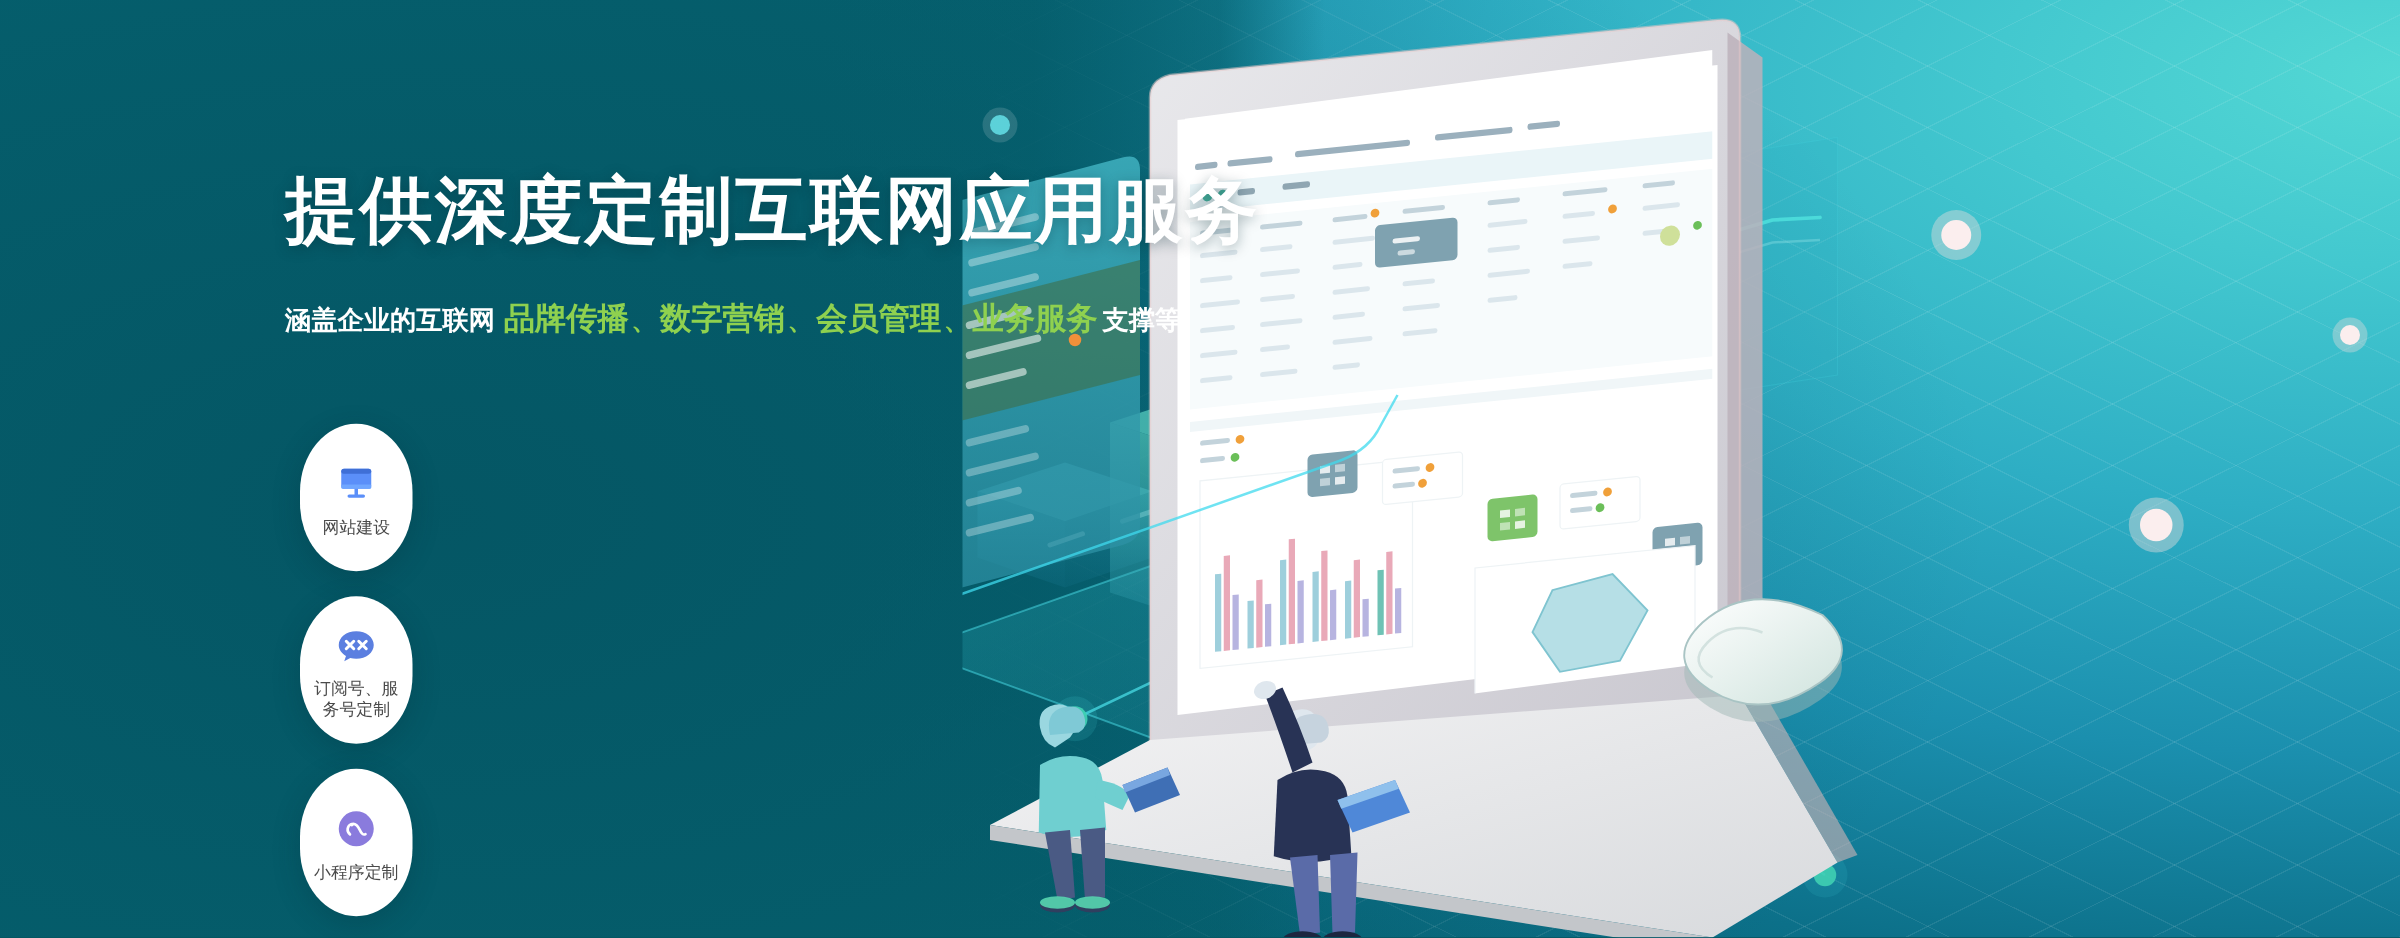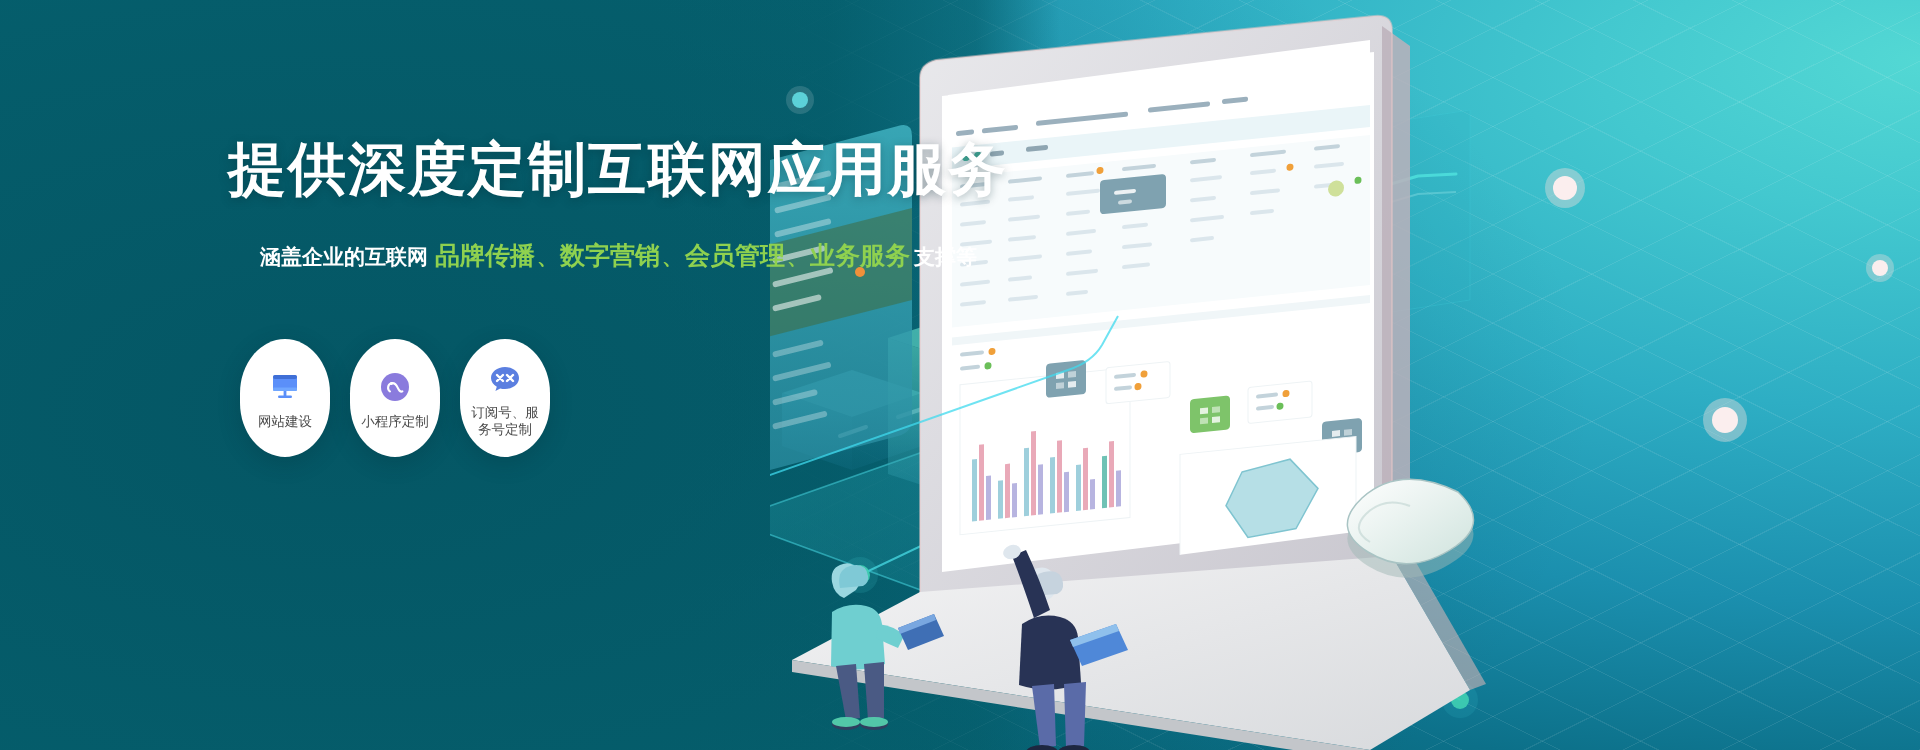--- a/index.html
+++ b/index.html
@@ -36,29 +36,29 @@
   
   .content{position:absolute;left:0;top:0;width:1020px;height:750px;}
   .headline{
     position:absolute;left:228px;top:140px;
     font-size:58px;line-height:1;font-weight:bold;color:#ffffff;
     letter-spacing:2px;white-space:nowrap;
     text-shadow:0 2px 10px rgba(0,40,50,.35);
   }
   .subline{
     position:absolute;left:228px;top:243px;
-    font-size:25px;line-height:1;font-weight:bold;white-space:nowrap;color:#ffffff;margin-left:32px;
+    font-size:25px;line-height:1;font-weight:bold;white-space:nowrap;color:#ffffff;
   }
   .subline .sm{font-size:21px;}
   .subline .hi{color:#8fd14f;}
   .subline .sep{color:#8fd14f;font-size:21px;padding:0 2px;}
   .subline .tail{font-size:21px;color:#ffffff;padding-left:4px;}
 
   
-  .badges{position:absolute;left:240px;top:339px;display:flex;gap:20px;}
+  .badges{position:absolute;left:240px;top:339px;display:flex;gap:20px;flex-direction:column;}
   .badge{
     width:90px;height:118px;border-radius:48px/58px;background:#ffffff;
     display:flex;flex-direction:column;align-items:center;justify-content:center;
     box-shadow:0 6px 22px rgba(0,35,45,.22);
   }
   .badge .ico{height:40px;display:flex;align-items:center;justify-content:center;margin-bottom:6px;}
   .badge .lbl{
     font-size:13.5px;line-height:17px;color:#4a4a4a;text-align:center;width:72px;
     font-family:"Liberation Sans","DejaVu Sans",sans-serif;
   }
@@ -414,39 +414,39 @@
             <rect x="13.6" y="18" width="2.8" height="5" fill="#5b8ff9"></rect>
             <rect x="8" y="22.5" width="14" height="2.6" rx="1.3" fill="#5b8ff9"></rect>
           </svg>
         </span>
         <span class="lbl">网站建设</span>
       </div>
 
 
       <div class="badge">
         <span class="ico">
+          <svg width="32" height="30" viewBox="0 0 32 30">
+            <path d="M16 4 C8 4 2 9 2 15 c0 3.6 2.3 6.8 5.8 8.7 L6.4 28 l4.8 -2.6 c1.5 .4 3.1 .6 4.8 .6 c8 0 14 -5 14 -11 S24 4 16 4 z" fill="#5b7fe0"></path>
+            <path d="M8 12 L14 18 M14 12 L8 18" stroke="#ffffff" stroke-width="2.4" stroke-linecap="round"></path>
+            <path d="M18 12 L24 18 M24 12 L18 18" stroke="#ffffff" stroke-width="2.4" stroke-linecap="round"></path>
+          </svg>
+        </span>
+        <span class="lbl">订阅号、服务号定制</span>
+      </div>
+
+      <div class="badge">
+        <span class="ico">
           <svg width="30" height="30" viewBox="0 0 30 30">
             <circle cx="15" cy="15" r="14" fill="#8a7bdd"></circle>
             <path d="M10 19.5 c-3 -2.2 -2.4 -7 1.2 -8.2 c3.4 -1.1 5.4 2 6.6 4.6 c1 2.2 2.6 4.6 4.6 3.4" fill="none" stroke="#ffffff" stroke-width="2.1" stroke-linecap="round"></path>
             <circle cx="11.4" cy="11.6" r="1.5" fill="#ffffff"></circle>
           </svg>
         </span>
         <span class="lbl">小程序定制</span>
       </div>
 
-      <div class="badge">
-        <span class="ico">
-          <svg width="32" height="30" viewBox="0 0 32 30">
-            <path d="M16 4 C8 4 2 9 2 15 c0 3.6 2.3 6.8 5.8 8.7 L6.4 28 l4.8 -2.6 c1.5 .4 3.1 .6 4.8 .6 c8 0 14 -5 14 -11 S24 4 16 4 z" fill="#5b7fe0"></path>
-            <path d="M8 12 L14 18 M14 12 L8 18" stroke="#ffffff" stroke-width="2.4" stroke-linecap="round"></path>
-            <path d="M18 12 L24 18 M24 12 L18 18" stroke="#ffffff" stroke-width="2.4" stroke-linecap="round"></path>
-          </svg>
-        </span>
-        <span class="lbl">订阅号、服务号定制</span>
-      </div>
-
 
 
     </div>
 
 
   </div>
 </div>
 
 </body></html>

